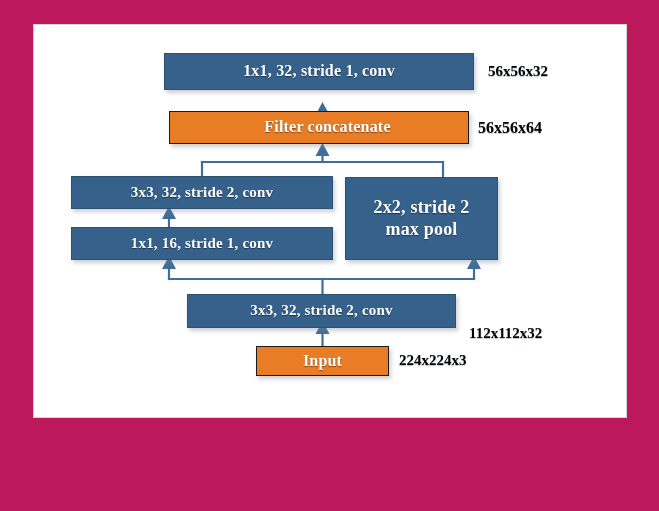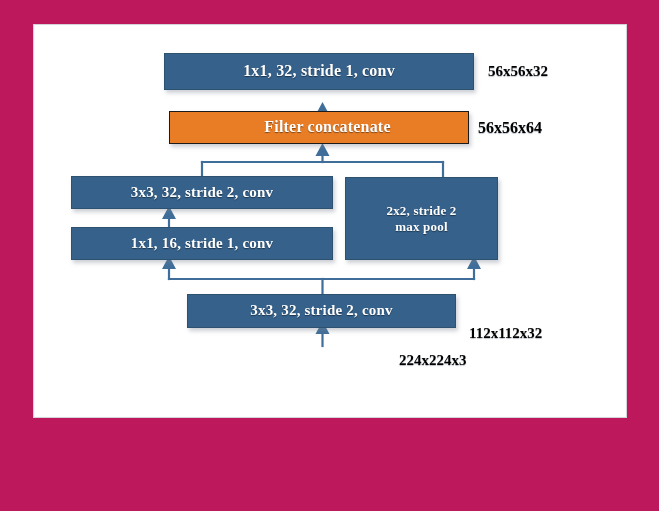--- a/index.html
+++ b/index.html
@@ -129,29 +129,32 @@
     </div>
 
     <div class="node blue" style="left: 37px; top: 151px; width: 262px; height: 33px; font-size: 15px;">
       <span>3x3, 32, stride 2, conv</span>
     </div>
 
     <div class="node blue" style="left: 37px; top: 202px; width: 262px; height: 33px; font-size: 15px;">
       <span>1x1, 16, stride 1, conv</span>
     </div>
 
-    <div class="node blue" style="left: 311px; top: 152px; width: 153px; height: 83px; font-size: 13px;">
+    <div class="node blue" style="left: 311px; top: 152px; width: 153px; height: 83px; font-size: 18px;">
       <span style="white-space:pre-line">2x2, stride 2
 max pool</span>
     </div>
 
     <div class="node blue" style="left: 153px; top: 269px; width: 269px; height: 34px; font-size: 15px;">
       <span>3x3, 32, stride 2, conv</span>
     </div>
 
+    <div class="node orange" style="left: 222px; top: 321px; width: 133px; height: 30px; font-size: 16px;">
+      <span>Input</span>
+    </div>
 
     <div class="dim-label" style="left: 454px; top: 38px; font-size: 15px;">56x56x32</div>
     <div class="dim-label" style="left: 444px; top: 94px; font-size: 16px;">56x56x64</div>
     <div class="dim-label" style="left: 435px; top: 276px; font-size: 15px; margin-top: 24px;">112x112x32</div>
     <div class="dim-label" style="left: 365px; top: 327px; font-size: 15px;">224x224x3</div>
 
   </div>
 
 
 </div>

